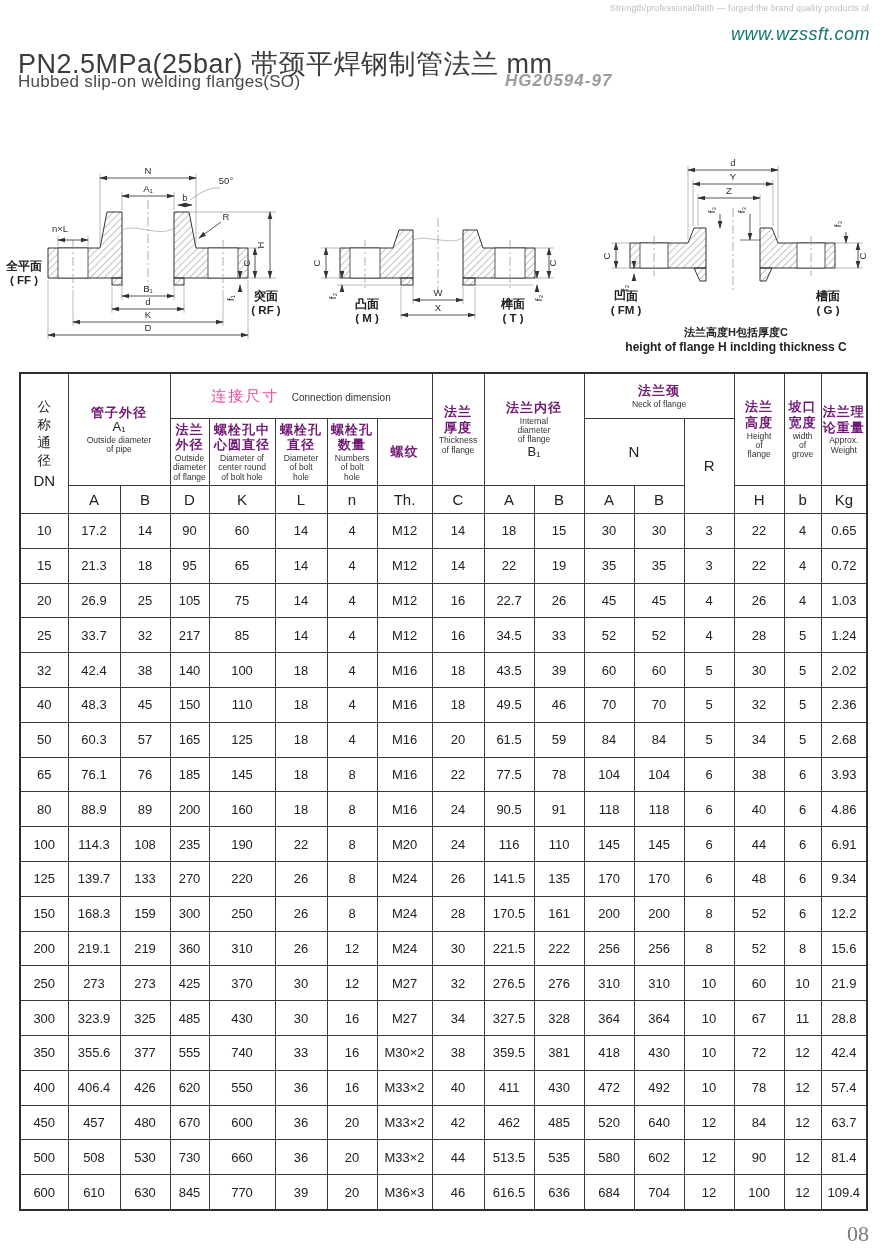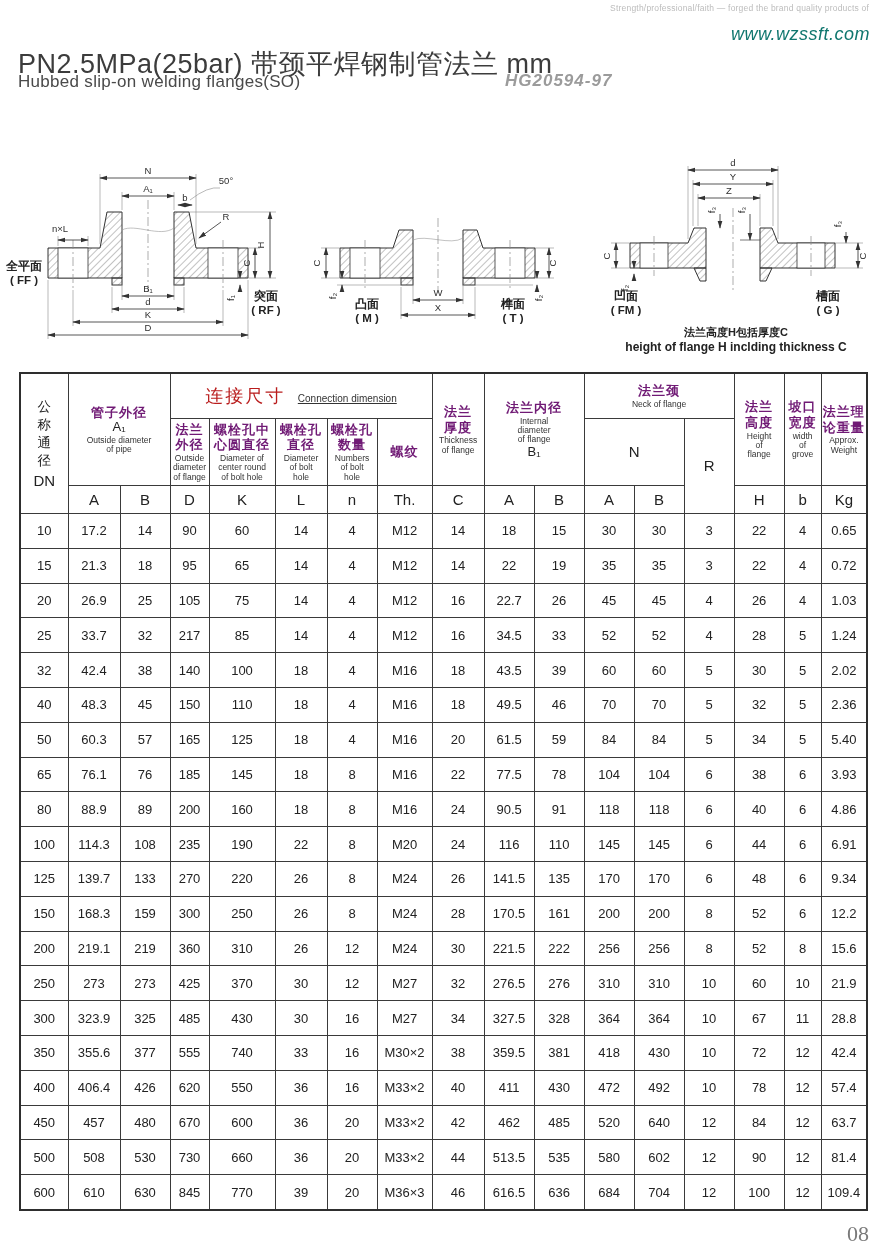--- a/index.html
+++ b/index.html
@@ -31,23 +31,23 @@
     border-collapse:collapse;table-layout:fixed;border:2px solid #2e2e2e;
   }
   .spec-table th,.spec-table td{
     border:1px solid #3a3a3a;text-align:center;vertical-align:middle;padding:0;overflow:hidden;
   }
   .spec-table thead tr.h1 th{height:44px;}
   .spec-table thead tr.h2 th{height:66px;}
   .spec-table thead tr.h3 th{height:27px;font-size:15px;font-weight:normal;color:#222;}
   .spec-table tbody td{height:33.8px;font-size:13px;color:#222;font-weight:normal;}
   .cn{font-size:13px;color:#701a75;font-weight:bold;white-space:pre-line;line-height:1.2;letter-spacing:1px;}
-  .cn-big{font-size:18px;color:#b91c1c;font-weight:normal;letter-spacing:2px;}
+  .cn-big{font-size:15px;color:#ec4899;font-weight:normal;letter-spacing:2px;}
   .en{font-size:8.5px;color:#333;font-weight:normal;white-space:pre-line;line-height:1.1;margin-top:1px;letter-spacing:0;}
-  .en-inline{font-size:10px;color:#333;font-weight:normal;margin-left:8px;text-decoration:underline;}
+  .en-inline{font-size:10px;color:#333;font-weight:normal;margin-left:8px;}
   .sym-mid{font-size:13px;font-weight:normal;color:#222;line-height:1.1;}
   .dn-v{font-size:13.5px;font-weight:normal;color:#222;white-space:pre-line;line-height:1.35;letter-spacing:0;}
   .dn-code{font-size:15px;font-weight:normal;color:#222;margin-top:2px;}
   .sym{font-size:15px;font-weight:normal;color:#222;}
   
   .page-number{position:absolute;top:1221px;right:14px;font-size:22px;color:#7a7a7a;font-family:Liberation Serif, serif;}
 </style>
 </head>
 <body>
 
@@ -506,21 +506,21 @@
         <td>4</td>
         <td>M16</td>
         <td>20</td>
         <td>61.5</td>
         <td>59</td>
         <td>84</td>
         <td>84</td>
         <td>5</td>
         <td>34</td>
         <td>5</td>
-        <td>5.40</td>
+        <td>2.68</td>
       </tr>
       <tr>
         <td>65</td>
         <td>76.1</td>
         <td>76</td>
         <td>185</td>
         <td>145</td>
         <td>18</td>
         <td>8</td>
         <td>M16</td>

